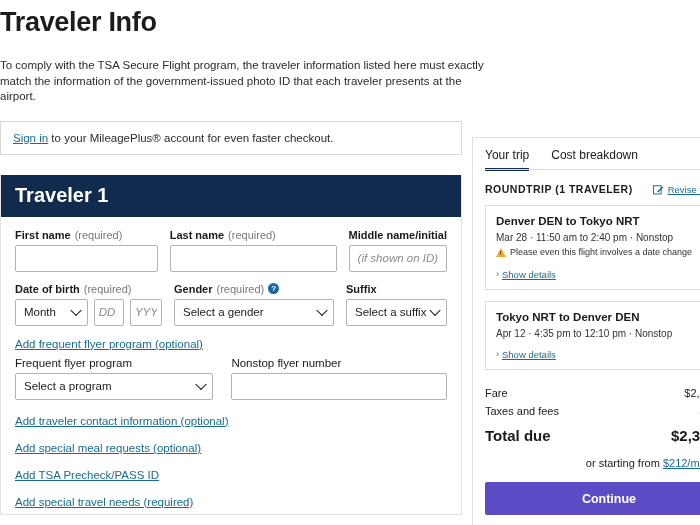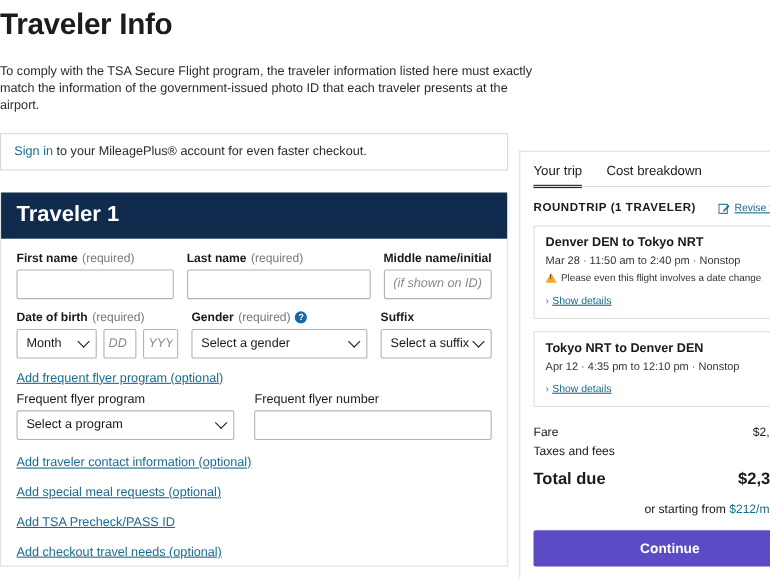--- a/index.html
+++ b/index.html
@@ -41,20 +41,21 @@
     margin: 16px 0 0 42px;
     width: 462px;
     border: 1px solid #d9d9d9;
     background: #ffffff;
     padding: 10px 12px;
     font-size: 11.5px;
     color: #2b2b2b;
   }
   .link {
     color: #1a6c8e;
+    text-decoration: underline;
     cursor: pointer;
   }
 
   
   .traveler-card {
     margin: 20px 0 0 42px;
     width: 462px;
     background: #ffffff;
     border: 1px solid #e2e2e2;
     border-top: none;
@@ -422,30 +423,30 @@
 
         <div class="ff-row">
           <div class="ff-prog">
             <div class="ff-label">Frequent flyer program</div>
             <div class="select-box">
               <span>Select a program</span>
               <span class="chev"></span>
             </div>
           </div>
           <div class="ff-num">
-            <div class="ff-label">Frequent flyer number</div>
+            <div class="ff-label">Nonstop flyer number</div>
             <input class="text-input" type="text" value="" style="">
           </div>
         </div>
 
         <div class="opt-list">
           <span class="opt-link">Add traveler contact information (optional)</span>
           <span class="opt-link">Add special meal requests (optional)</span>
           <span class="opt-link">Add TSA Precheck/PASS ID</span>
-          <span class="opt-link">Add checkout travel needs (optional)</span>
+          <span class="opt-link">Add special travel needs (required)</span>
         </div>
 
       </div>
     </div>
   </div>
 
   <div class="right-col">
 
     <div class="tabs">
       <div class="tab active">

